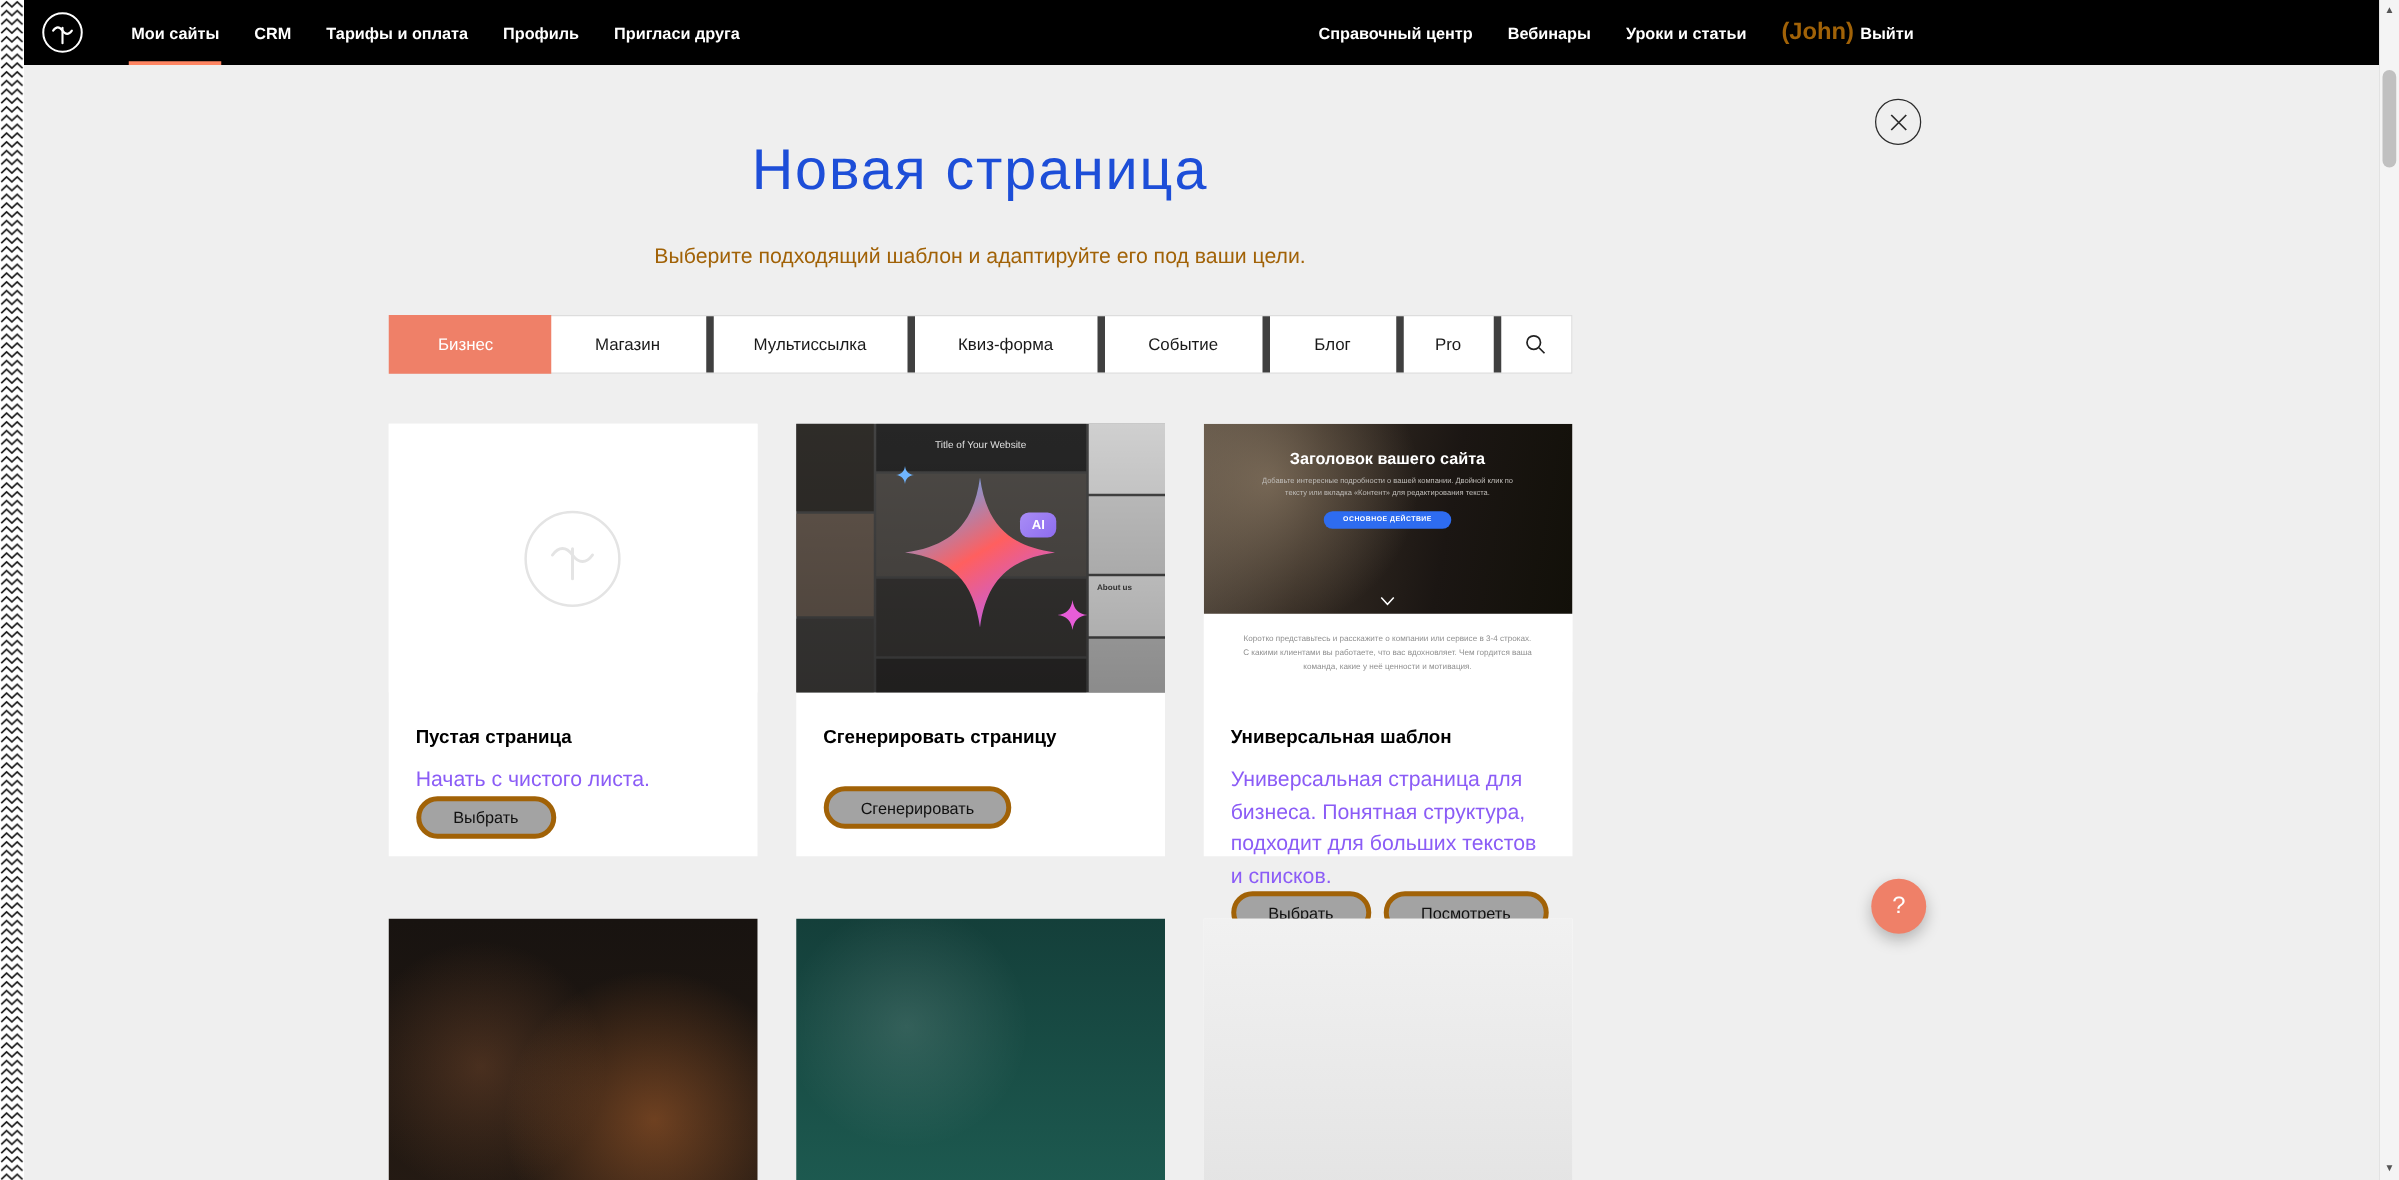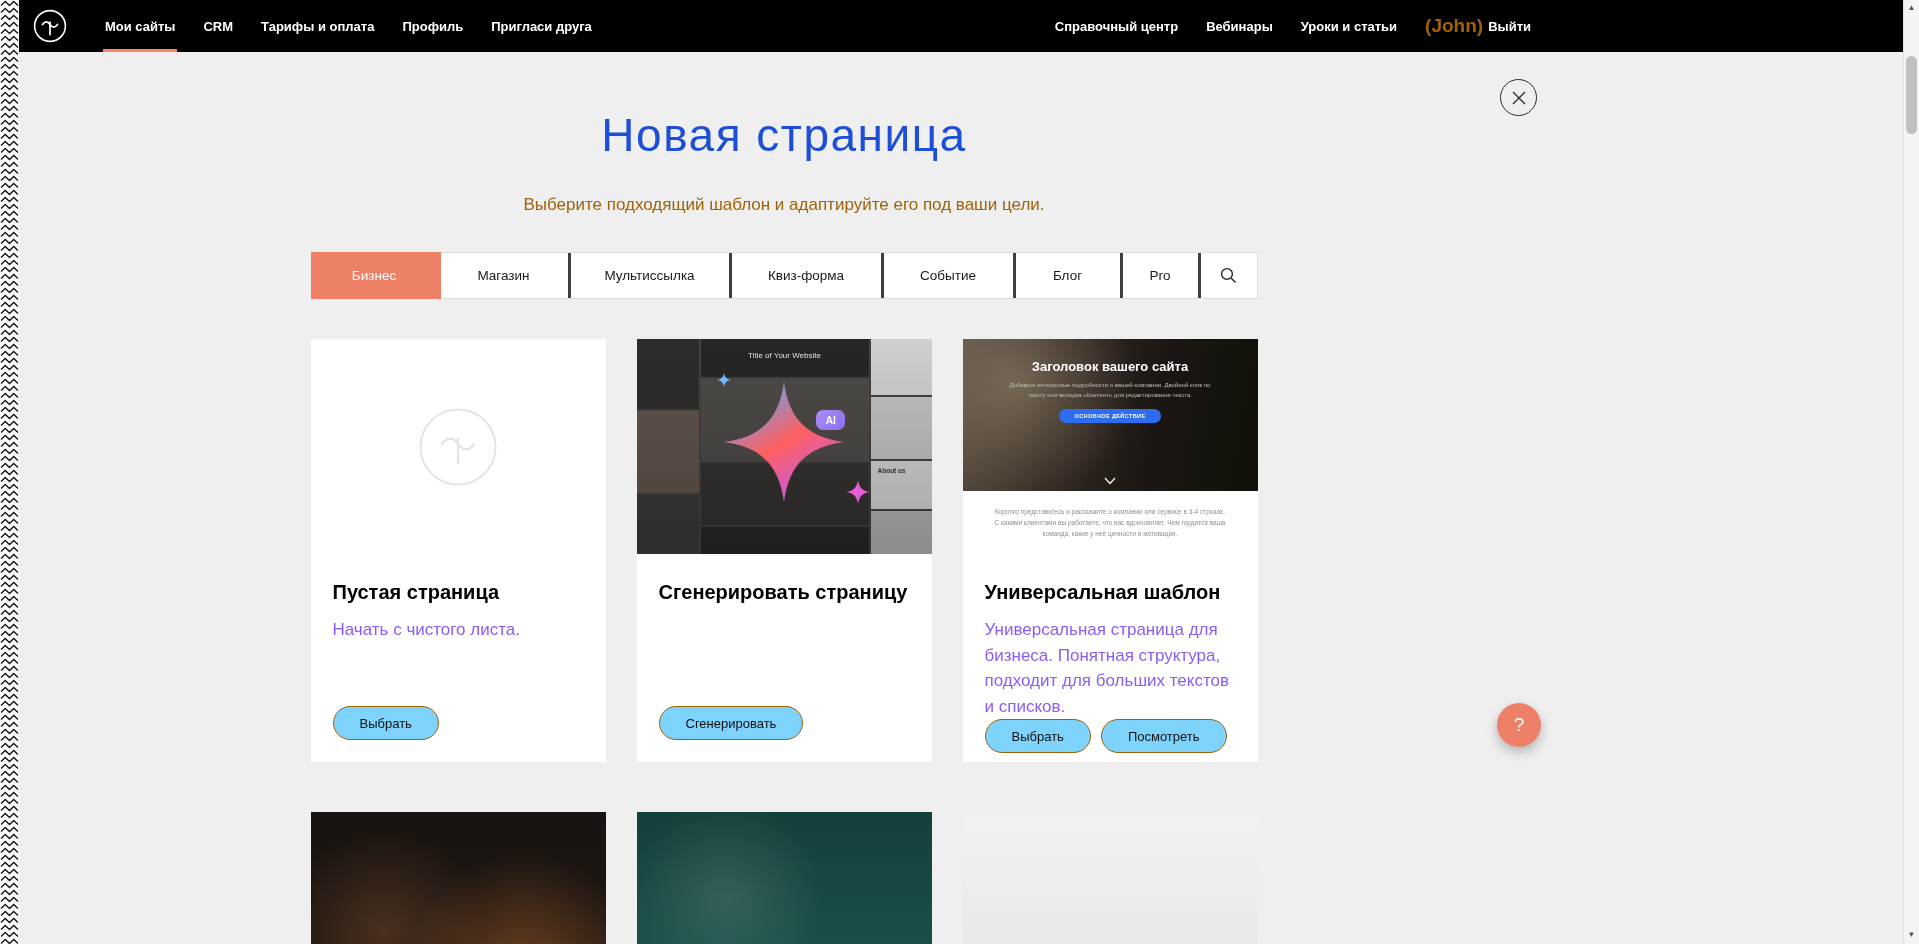--- a/index.html
+++ b/index.html
@@ -26,34 +26,34 @@
 
   
   .main { position:absolute; top:52px; left:0; width:1568px; }
   .close-btn { position:absolute; top:27px; left:1500px; width:37px; height:37px; border-radius:50%;
     border:1.6px solid #2c2c2c; background:transparent; display:flex; align-items:center; justify-content:center; cursor:pointer; padding:0; }
   .page-title { margin:56px 4px 0; text-align:center; font-size:46px; font-weight:300; color:#1d4ed8; letter-spacing:1.5px; }
   .subtitle { margin:33px 0 0; text-align:center; font-size:17px; color:#a16207; }
 
   
   .tabs { margin:37px auto 0; width:947px; height:47px; display:flex; background:#fff; border:1px solid #ddd; }
-  .tab { display:flex; align-items:center; justify-content:center; font-size:13.5px; color:#1a1a1a; border-right:3px solid #404040; cursor:pointer; height:100%; }
+  .tab { display:flex; align-items:center; justify-content:center; font-size:13.5px; color:#1a1a1a; border-right:6px solid #404040; cursor:pointer; height:100%; }
   .tab:last-child { border-right:none; }
   .tw0{width:128px}.tw1{width:131px}.tw2{width:161px}.tw3{width:152px}.tw4{width:132px}.tw5{width:107px}.tw6{width:78px}.tw7{width:56px}
   .tab.active { background:#ef8068; color:#fff; border-right-color:#ef8068; box-shadow:0 0 0 1px #ef8068; z-index:1; }
 
   
   .cards { width:947px; margin:40px auto 0; display:grid; grid-template-columns:295px 295px 295px; column-gap:31px; row-gap:50px; }
-  .card { background:#fff; display:flex; flex-direction:column; height:423px; }
+  .card { background:#fff; display:flex; flex-direction:column; height:346px; }
   .card-img { height:215px; position:relative; overflow:hidden; flex:none; }
   .card-body { flex:1; display:flex; flex-direction:column; padding:27px 22px 22px; }
-  .card-title { font-size:20px; font-weight:700; color:#000; }
+  .card-title { font-size:15px; font-weight:700; color:#000; }
   .card-desc { margin-top:13px; font-size:17px; line-height:1.5; color:#8b5cf6; }
   .card-actions { margin-top:auto; display:flex; gap:10px; }
-  .btn-pill { height:34px; padding:0 26px; border:1px solid #a16207; border-radius:30px; background:#7dd3fc; font-size:13px; color:#111; cursor:pointer; font-family:inherit; }
+  .btn-pill { height:34px; padding:0 26px; border:4px solid #a16207; border-radius:30px; background:#a3a3a3; font-size:13px; color:#111; cursor:pointer; font-family:inherit; }
 
   
   .blank { display:flex; align-items:center; justify-content:center; background:#fff; }
 
   
   .collage { background:#4c4c4c; }
   .cl { position:absolute; }
   .cl1 { left:0; top:0; width:62px; height:70px; background:#35322e; }
   .cl2 { left:0; top:72px; width:62px; height:82px; background:#6e6055; }
   .cl3 { left:0; top:156px; width:62px; height:59px; background:#454341; }

